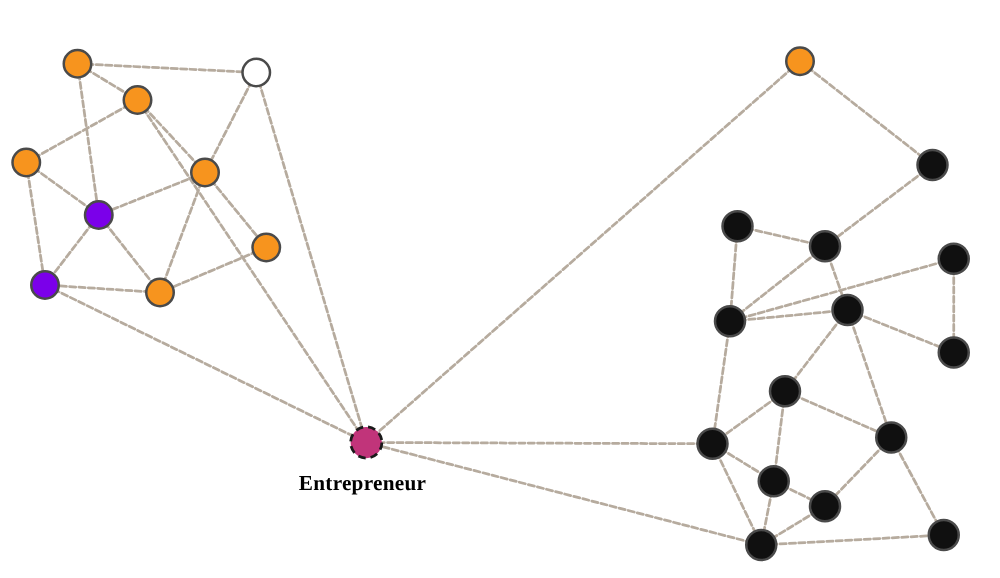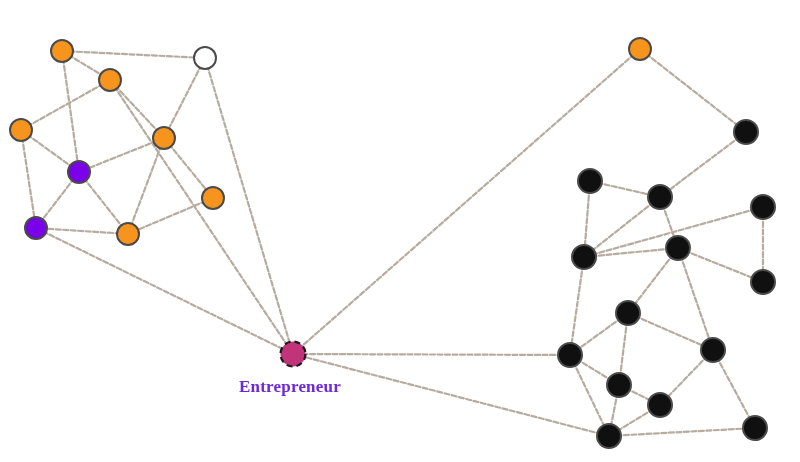--- a/index.html
+++ b/index.html
@@ -94,14 +94,14 @@
       <circle cx="678" cy="248" r="12" fill="#101010" stroke="#4a4a4a" stroke-width="2"></circle>
       <circle cx="763" cy="282" r="12" fill="#101010" stroke="#4a4a4a" stroke-width="2"></circle>
       <circle cx="628" cy="313" r="12" fill="#101010" stroke="#4a4a4a" stroke-width="2"></circle>
       <circle cx="570" cy="355" r="12" fill="#101010" stroke="#4a4a4a" stroke-width="2"></circle>
       <circle cx="713" cy="350" r="12" fill="#101010" stroke="#4a4a4a" stroke-width="2"></circle>
       <circle cx="619" cy="385" r="12" fill="#101010" stroke="#4a4a4a" stroke-width="2"></circle>
       <circle cx="660" cy="405" r="12" fill="#101010" stroke="#4a4a4a" stroke-width="2"></circle>
       <circle cx="609" cy="436" r="12" fill="#101010" stroke="#4a4a4a" stroke-width="2"></circle>
       <circle cx="755" cy="428" r="12" fill="#101010" stroke="#4a4a4a" stroke-width="2"></circle>
     </svg>
-  <div class="node-label" style="color: #6d28d9; font-family: Liberation Serif, serif;">Entrepreneur</div>
+  <div class="node-label" style="color: #000000; font-family: Liberation Serif, serif;">Entrepreneur</div>
 </div>
 
 </body></html>

